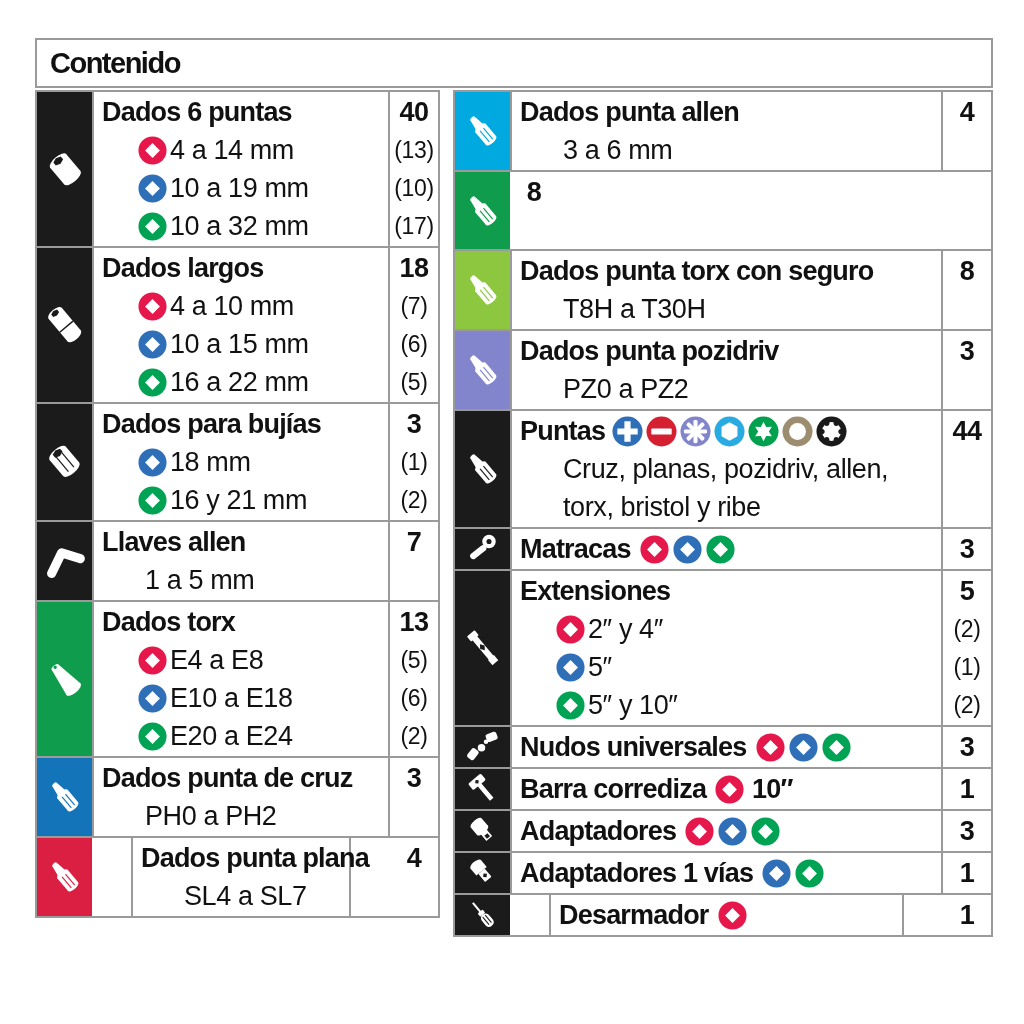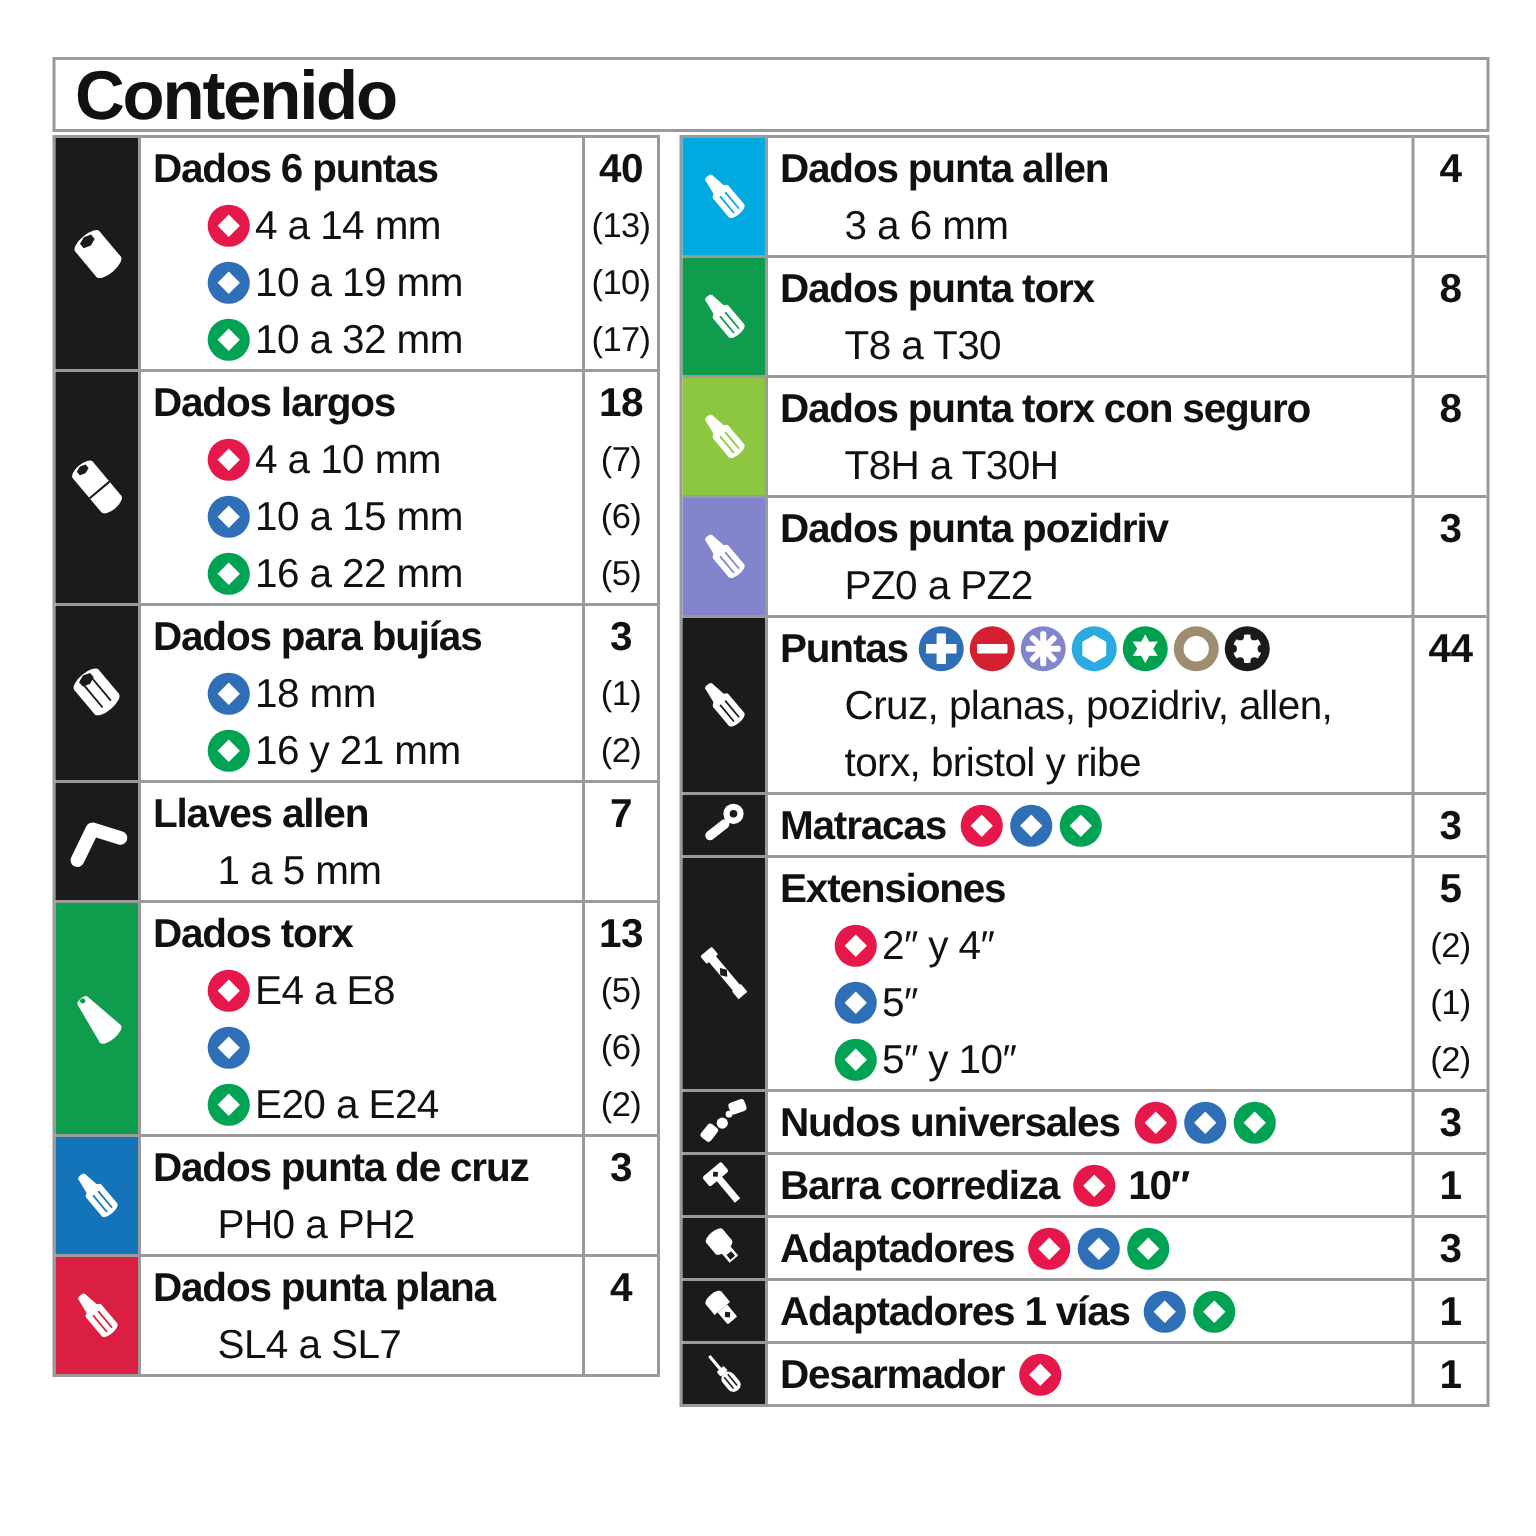--- a/index.html
+++ b/index.html
@@ -5,29 +5,29 @@
   html,body{margin:0;padding:0;}
   body{
     width:1024px;height:1024px;background:#ffffff;overflow:hidden;
     font-family:"Liberation Sans","DejaVu Sans",sans-serif;color:#111;
     position:relative;
   }
   .sheet{position:absolute;left:35px;top:38px;width:958px;}
   .title-box{
     box-sizing:border-box;border:2px solid #9a9a9a;height:50px;
     display:flex;align-items:center;padding-left:13px;
-    font-size:46px;font-weight:bold;letter-spacing:-1.5px;
+    font-size:29px;font-weight:bold;letter-spacing:-1.5px;
     margin-bottom:2px;background:#fff;
   }
   .tables{display:flex;gap:13px;align-items:flex-start;}
   .ctable{box-sizing:border-box;border:2px solid #9a9a9a;background:#fff;}
   .ctable.left{width:405px;}
   .ctable.right{width:540px;}
   .row{display:flex;border-bottom:2px solid #9a9a9a;align-items:stretch;}
-  .row:last-child{border-bottom:none;}
+  .row:last-child{border-bottom:none;gap:39px;}
   .icon-cell{
     width:55px;flex:none;display:flex;align-items:center;justify-content:center;
     overflow:hidden;
   }
   .icon-cell svg.tool{width:46px;height:46px;}
   .row.compact .icon-cell svg.tool{width:36px;height:36px;}
   .text-cell{
     flex:1;min-width:0;padding:1px 0 1px 8px;
     border-left:2px solid #9a9a9a;border-right:2px solid #9a9a9a;
   }
@@ -219,20 +219,21 @@
                 <circle cx="16" cy="16" r="15.5" fill="#e5174b"></circle>
                 <rect x="10.2" y="10.2" width="11.6" height="11.6" fill="#fff" transform="rotate(45 16 16)"></rect>
               </svg>
               <span>E4 a E8</span>
             </div>
             <div class="line s-line">
               <svg class="badge" viewBox="0 0 32 32">
                 <circle cx="16" cy="16" r="15.5" fill="#2e6fb7"></circle>
                 <rect x="10.2" y="10.2" width="11.6" height="11.6" fill="#fff" transform="rotate(45 16 16)"></rect>
               </svg>
+              <span>E10 a E18</span>
             </div>
             <div class="line s-line">
               <svg class="badge" viewBox="0 0 32 32">
                 <circle cx="16" cy="16" r="15.5" fill="#00a353"></circle>
                 <rect x="10.2" y="10.2" width="11.6" height="11.6" fill="#fff" transform="rotate(45 16 16)"></rect>
               </svg>
               <span>E20 a E24</span>
             </div>
           </div>
           <div class="count-cell">
@@ -331,28 +332,20 @@
               <g fill="#fff" transform="rotate(-40 24 24)">
                 <polygon points="21,7 27,7 29,20 19,20"></polygon>
                 <ellipse cx="24" cy="7" rx="3" ry="1.5"></ellipse>
                 <rect x="17" y="20" width="14" height="17"></rect>
                 <ellipse cx="24" cy="37" rx="7" ry="3"></ellipse>
                 <ellipse cx="24" cy="20" rx="7" ry="3"></ellipse>
                 <rect fill="currentColor" x="21.1" y="22" width="1.2" height="15"></rect>
                 <rect fill="currentColor" x="25.7" y="22" width="1.2" height="15"></rect>
               </g>
             </svg>
-          </div>
-          <div class="text-cell">
-            <div class="line t-line">
-              <span>Dados punta torx</span>
-            </div>
-            <div class="line s-line indent">
-              <span>T8 a T30</span>
-            </div>
           </div>
           <div class="count-cell">
             <div class="line count-main">8</div>
             <div class="line count-sub">&nbsp;</div>
           </div>
         </div>
         <div class="row">
           <div class="icon-cell" style="background: rgb(141, 198, 63); color: rgb(141, 198, 63);">
             <svg class="tool" viewBox="0 0 48 48">
               <g fill="#fff" transform="rotate(-40 24 24)">

